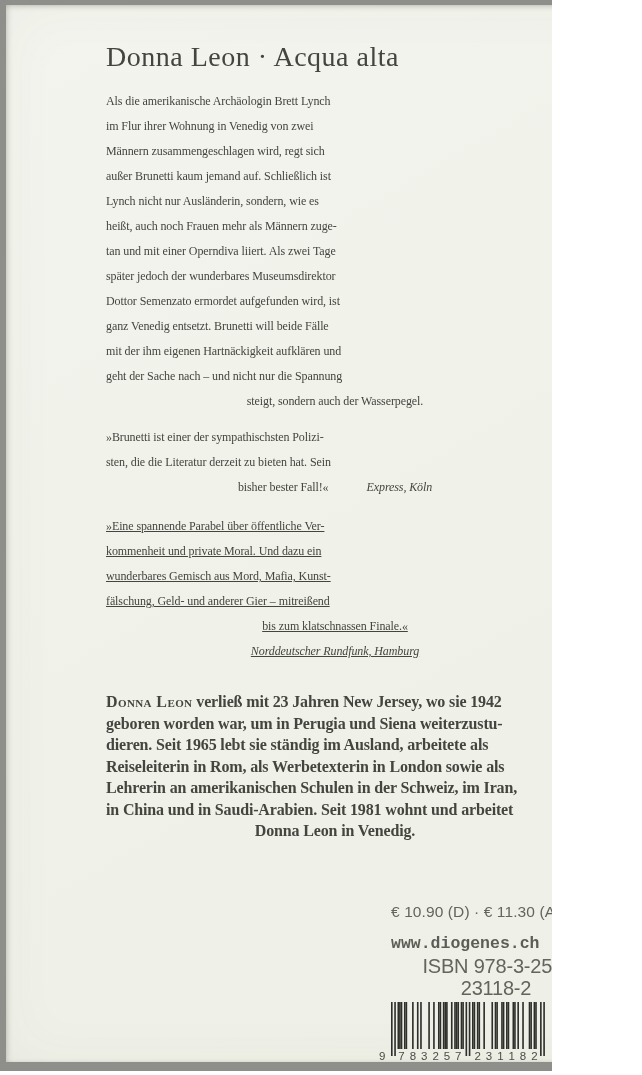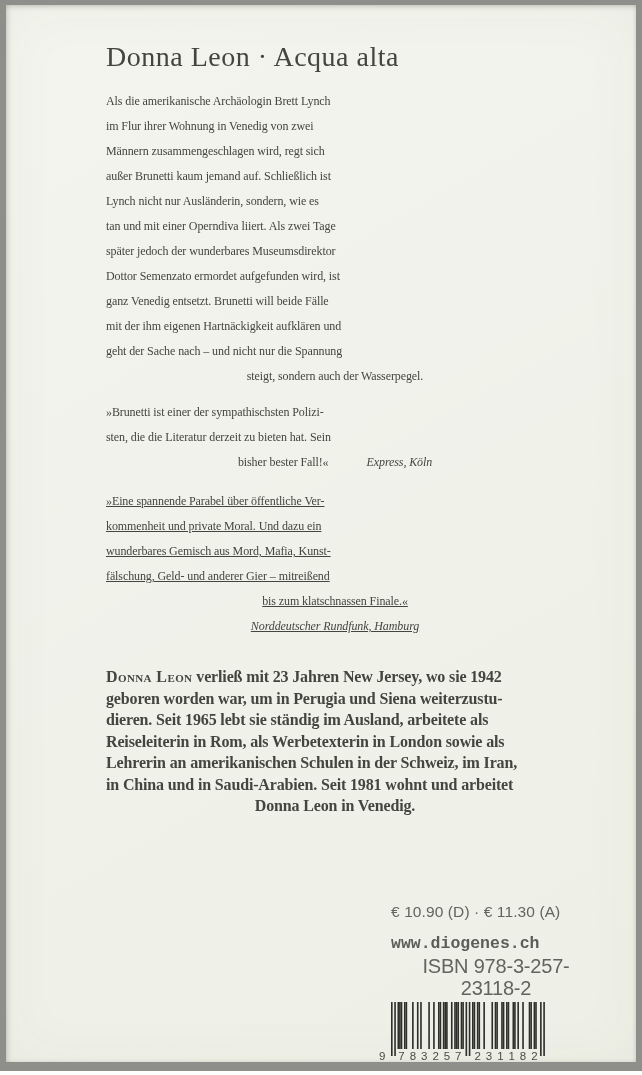--- a/index.html
+++ b/index.html
@@ -1,20 +1,20 @@
 <!DOCTYPE html>
 <html lang="de" style="--cover-bg: #f0f1e9; --text: #45453f; --imprint-text: #64645e; --frame: #8e8f8b;"><head>
 <meta charset="utf-8">
 <style>
   :root{
     --cover-bg:#f0f1e9; --text:#45453f; --imprint-text:#64645e; --frame:#8e8f8b;
   }
   html,body{margin:0;padding:0;}
   body{width:642px;height:1075px;background:#ffffff;font-family:"Liberation Serif",serif;}
-  .photo{position:relative;width:642px;height:1075px;background:#ffffff;overflow:hidden;}
+  .photo{position:relative;width:552px;height:1075px;background:#ffffff;overflow:hidden;}
   .mat{position:absolute;left:0;top:0;right:0;bottom:4px;background:var(--frame,#8e8f8b);}
   .cover{
     position:absolute;left:6px;top:5px;width:630px;height:1057px;
     background:linear-gradient(150deg,#f3f4ed 0%,#f0f1e9 55%,#eef0e7 100%);
     box-shadow:inset 3px 0 6px -2px rgba(40,40,30,.18), inset 0 3px 6px -2px rgba(40,40,30,.18),
                inset -2px 0 4px -2px rgba(40,40,30,.10), inset 0 0 60px rgba(70,70,50,.04);
   }
   .content{padding:36px 0 0 100px;width:458px;color:var(--text,#45453f);}
   .title{margin:0;font-size:28px;line-height:32px;font-weight:400;letter-spacing:.5px;}
   .serifblock{font-size:12px;letter-spacing:-.1px;}
@@ -48,20 +48,21 @@
     <div class="content">
 
       <h1 class="title">Donna Leon · Acqua alta</h1>
 
       <div class="serifblock blurb">
           <div class="jline">Als die amerikanische Archäologin Brett Lynch</div>
           <div class="jline">im Flur ihrer Wohnung in Venedig von zwei</div>
           <div class="jline">Männern zusammengeschlagen wird, regt sich</div>
           <div class="jline">außer Brunetti kaum jemand auf. Schließlich ist</div>
           <div class="jline">Lynch nicht nur Ausländerin, sondern, wie es</div>
+          <div class="jline">heißt, auch noch Frauen mehr als Männern zuge-</div>
           <div class="jline">tan und mit einer Operndiva liiert. Als zwei Tage</div>
           <div class="jline">später jedoch der wunderbares Museumsdirektor</div>
           <div class="jline">Dottor Semenzato ermordet aufgefunden wird, ist</div>
           <div class="jline">ganz Venedig entsetzt. Brunetti will beide Fälle</div>
           <div class="jline">mit der ihm eigenen Hartnäckigkeit aufklären und</div>
           <div class="jline">geht der Sache nach – und nicht nur die Spannung</div>
           <div class="jline rag">steigt, sondern auch der Wasserpegel.</div>
         </div>
 
       <div class="serifblock quote1">

